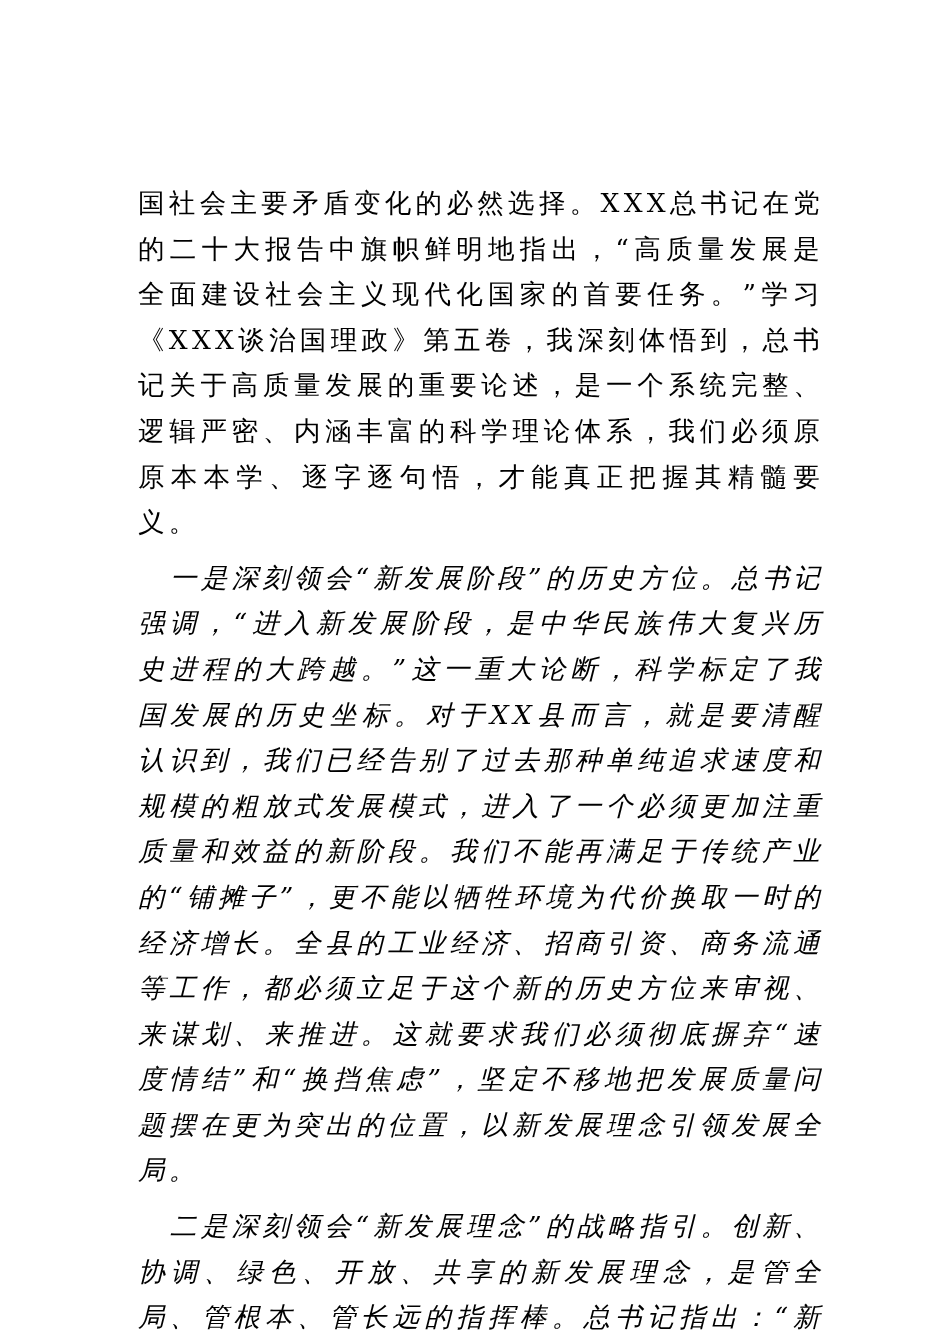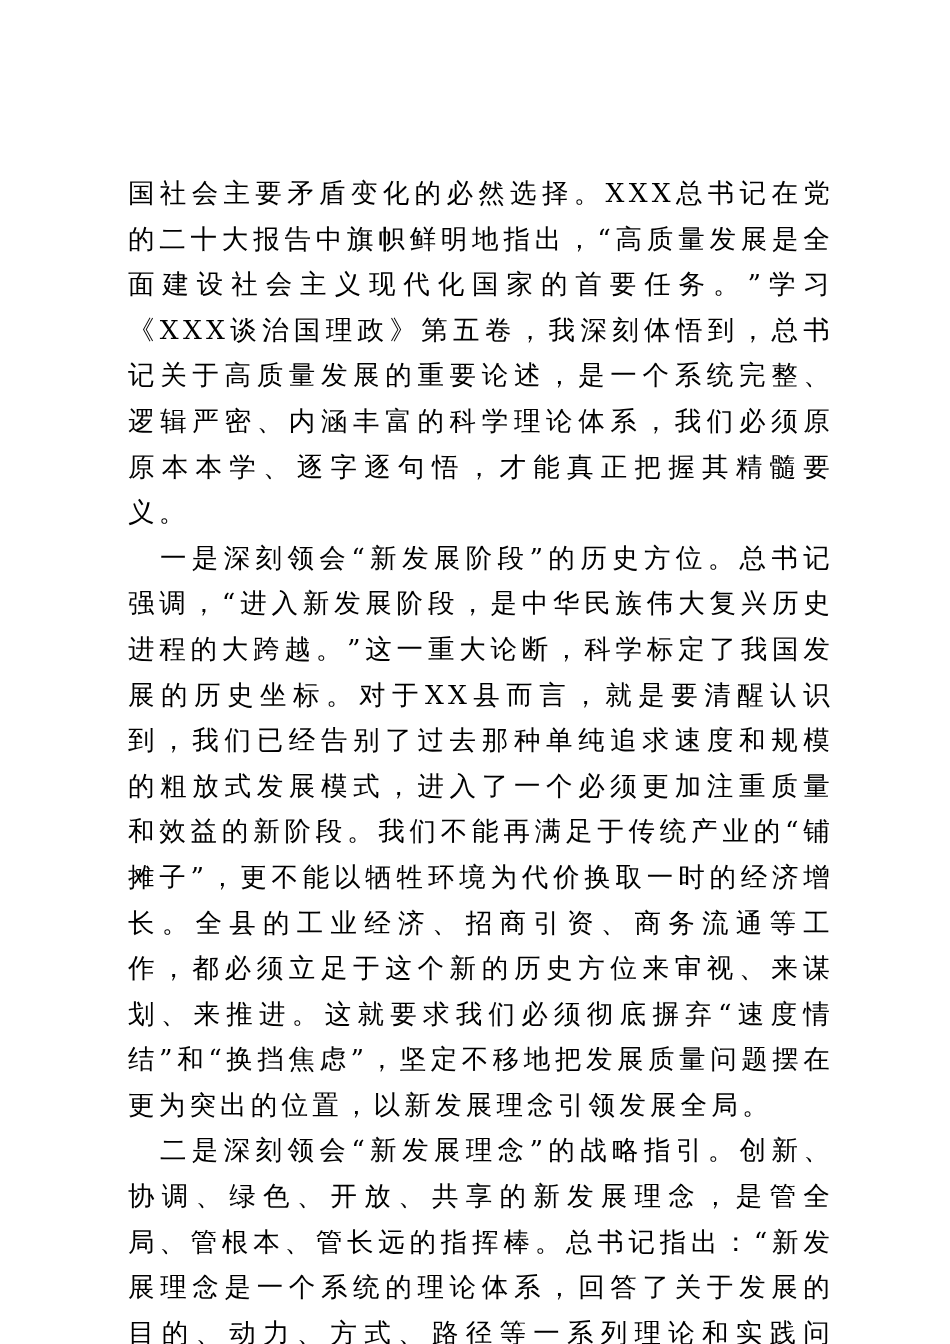--- a/index.html
+++ b/index.html
@@ -3,22 +3,22 @@
 <meta charset="utf-8">
 <style>
   html, body { margin:0; padding:0; background:#ffffff; }
   body { width:950px; height:1344px; position:relative; overflow:hidden; }
   .page {
     position:absolute; left:128px; top:170px; width:706px;
     font-family: "DejaVu Serif", "Liberation Serif", serif;
     color:#000; font-size:26.5px; line-height:45.6px;
     letter-spacing:4.2px;
   }
-  .para { margin:0; text-align:justify; text-align-last:left; }
-  .para.indent { text-indent:32px; }
+  .para { margin:10px; text-align:justify; text-align-last:left; }
+  .para.indent { text-indent:32px;font-style:italic; }
 </style>
 </head>
 <body>
 
 <div class="page">
   <p class="para">国社会主要矛盾变化的必然选择。XXX总书记在党的二十大报告中旗帜鲜明地指出，“高质量发展是全面建设社会主义现代化国家的首要任务。”学习《XXX谈治国理政》第五卷，我深刻体悟到，总书记关于高质量发展的重要论述，是一个系统完整、逻辑严密、内涵丰富的科学理论体系，我们必须原原本本学、逐字逐句悟，才能真正把握其精髓要义。</p>
   <p class="para indent">一是深刻领会“新发展阶段”的历史方位。总书记强调，“进入新发展阶段，是中华民族伟大复兴历史进程的大跨越。”这一重大论断，科学标定了我国发展的历史坐标。对于XX县而言，就是要清醒认识到，我们已经告别了过去那种单纯追求速度和规模的粗放式发展模式，进入了一个必须更加注重质量和效益的新阶段。我们不能再满足于传统产业的“铺摊子”，更不能以牺牲环境为代价换取一时的经济增长。全县的工业经济、招商引资、商务流通等工作，都必须立足于这个新的历史方位来审视、来谋划、来推进。这就要求我们必须彻底摒弃“速度情结”和“换挡焦虑”，坚定不移地把发展质量问题摆在更为突出的位置，以新发展理念引领发展全局。</p>
   <p class="para indent">二是深刻领会“新发展理念”的战略指引。创新、协调、绿色、开放、共享的新发展理念，是管全局、管根本、管长远的指挥棒。总书记指出：“新发展理念是一个系统的理论体系，回答了关于发展的目的、动力、方式、路径等一系列理论和实践问题，阐明了我们党关于发展的政治立场、价值导向、发展</p>
 </div>
 

